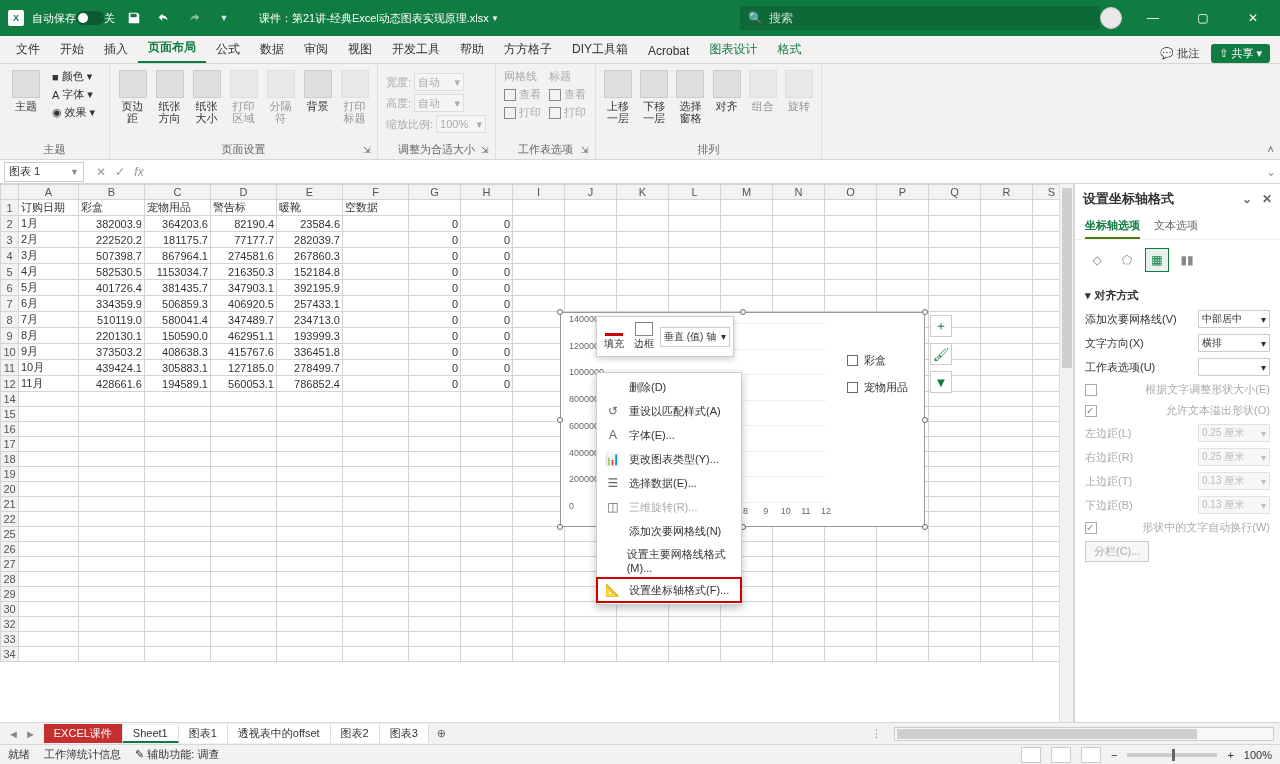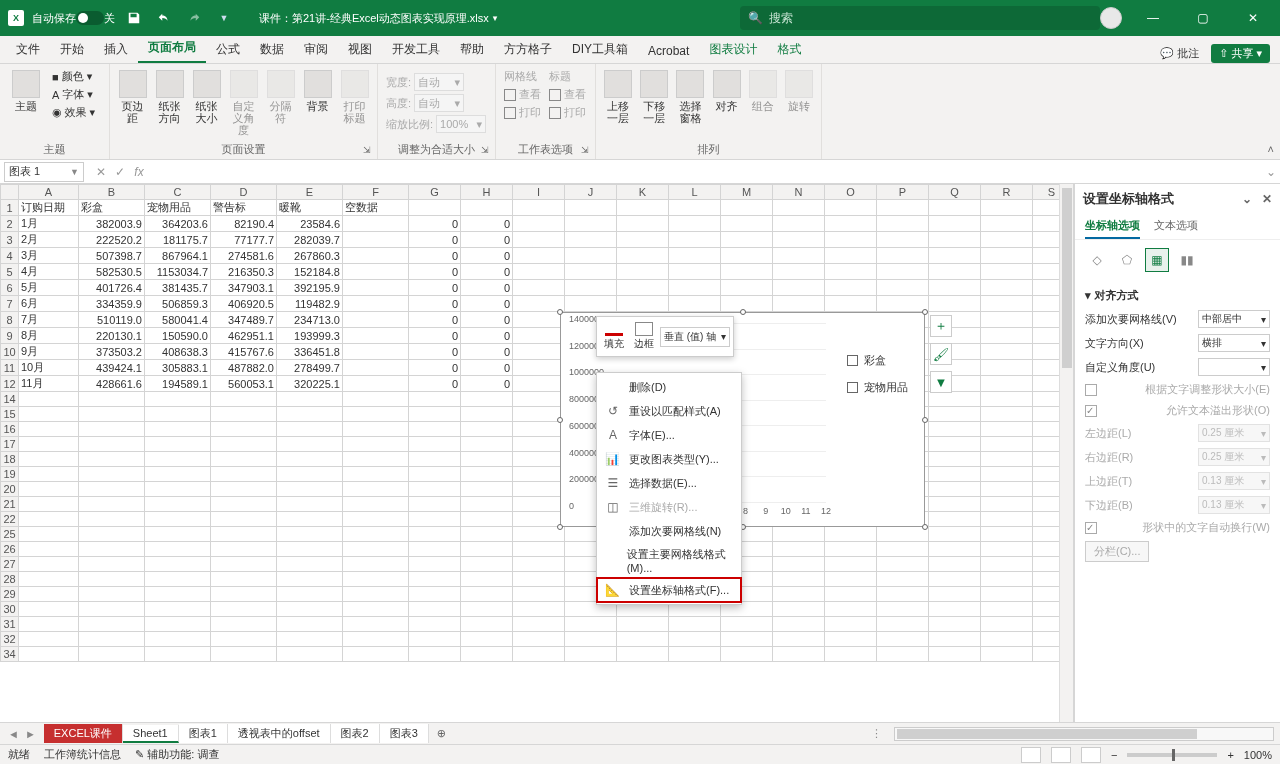--- a/index.html
+++ b/index.html
@@ -93,21 +93,21 @@
 .ctx-item { display:flex; align-items:center; gap:8px; padding:4px 8px; font-size:11px; cursor:pointer;}
 .ctx-item.dis { color:#aaa;}
 .ctx-item .cicn { width:16px; height:16px; display:flex; align-items:center; justify-content:center; font-size:12px; color:#666;}
 .ctx-item.hl { outline:2px solid #c00; outline-offset:-1px;}
 
 
 .sp-head { display:flex; align-items:center; justify-content:space-between; padding:6px 8px; font-size:13px; font-weight:600;}
 .sp-head .acts { display:flex; gap:10px; color:#666; font-size:12px;}
 .sp-tabs { display:flex; gap:14px; padding:0 10px; font-size:11px; border-bottom:1px solid #eee;}
 .sp-tab { padding:4px 0; color:#666; cursor:pointer;}
-.sp-tab.active { color:#107c41; border-bottom:2px solid #0369a1; font-weight:600;}
+.sp-tab.active { color:#107c41; border-bottom:2px solid #4d7c0f; font-weight:600;}
 .sp-icons { display:flex; gap:6px; padding:8px 10px;}
 .sp-ic { width:24px; height:24px; border:1px solid transparent; display:flex; align-items:center; justify-content:center; color:#888;}
 .sp-ic.sel { border-color:#107c41; background:#e8f1ec; color:#107c41;}
 .sp-section { padding:4px 10px;}
 .sp-sec-head { font-size:11px; font-weight:600; display:flex; align-items:center; gap:4px; padding:4px 0;}
 .sp-row { display:flex; align-items:center; justify-content:space-between; font-size:11px; padding:3px 0;}
 .sp-row.dis { color:#aaa;}
 .sp-row label { flex:1;}
 .sp-row .spv { width:72px; height:18px; border:1px solid #ccc; font-size:10px; padding:0 3px; display:flex; align-items:center; justify-content:space-between;}
 .sp-row .spv.dis { background:#f7f7f7; border-color:#e2e2e2; color:#bbb;}
@@ -234,21 +234,21 @@
       <div class="rbtn-big">
           <div class="ricn"></div>
           <span>纸张方向</span>
         </div>
       <div class="rbtn-big">
           <div class="ricn"></div>
           <span>纸张大小</span>
         </div>
       <div class="rbtn-big" style="opacity:.5">
           <div class="ricn"></div>
-          <span>自定义角度</span>
+          <span>打印区域</span>
         </div>
       <div class="rbtn-big" style="opacity:.5">
           <div class="ricn"></div>
           <span>分隔符</span>
         </div>
       <div class="rbtn-big">
           <div class="ricn"></div>
           <span>背景</span>
         </div>
       <div class="rbtn-big" style="opacity:.5">
@@ -508,21 +508,21 @@
             <td></td>
             <td></td>
             <td></td>
           </tr>
           <tr>
             <th class="rowh">7</th>
             <td class="lbl">6月</td>
             <td class="num">334359.9</td>
             <td class="num">506859.3</td>
             <td class="num">406920.5</td>
-            <td class="num">119482.9</td>
+            <td class="num">257433.1</td>
             <td></td>
             <td class="num">0</td>
             <td class="num">0</td>
             <td></td>
             <td></td>
             <td></td>
             <td></td>
             <td></td>
             <td></td>
             <td></td>
@@ -595,21 +595,21 @@
             <td></td>
             <td></td>
             <td></td>
             <td></td>
           </tr>
           <tr>
             <th class="rowh">11</th>
             <td class="lbl">10月</td>
             <td class="num">439424.1</td>
             <td class="num">305883.1</td>
-            <td class="num">487882.0</td>
+            <td class="num">127185.0</td>
             <td class="num">278499.7</td>
             <td></td>
             <td class="num">0</td>
             <td class="num">0</td>
             <td></td>
             <td></td>
             <td></td>
             <td></td>
             <td></td>
             <td></td>
@@ -618,21 +618,21 @@
             <td></td>
             <td></td>
             <td></td>
           </tr>
           <tr>
             <th class="rowh">12</th>
             <td class="lbl">11月</td>
             <td class="num">428661.6</td>
             <td class="num">194589.1</td>
             <td class="num">560053.1</td>
-            <td class="num">320225.1</td>
+            <td class="num">786852.4</td>
             <td></td>
             <td class="num">0</td>
             <td class="num">0</td>
             <td></td>
             <td></td>
             <td></td>
             <td></td>
             <td></td>
             <td></td>
             <td></td>
@@ -965,43 +965,43 @@
             <td></td>
             <td></td>
             <td></td>
             <td></td>
             <td></td>
             <td></td>
             <td></td>
             <td></td>
           </tr>
           <tr>
-            <th class="rowh">31</th>
-            <td></td>
-            <td></td>
-            <td></td>
-            <td></td>
-            <td></td>
-            <td></td>
-            <td></td>
-            <td></td>
-            <td></td>
-            <td></td>
-            <td></td>
-            <td></td>
-            <td></td>
-            <td></td>
-            <td></td>
-            <td></td>
-            <td></td>
-            <td></td>
-            <td></td>
-          </tr>
-          <tr>
             <th class="rowh">32</th>
+            <td></td>
+            <td></td>
+            <td></td>
+            <td></td>
+            <td></td>
+            <td></td>
+            <td></td>
+            <td></td>
+            <td></td>
+            <td></td>
+            <td></td>
+            <td></td>
+            <td></td>
+            <td></td>
+            <td></td>
+            <td></td>
+            <td></td>
+            <td></td>
+            <td></td>
+          </tr>
+          <tr>
+            <th class="rowh">33</th>
             <td></td>
             <td></td>
             <td></td>
             <td></td>
             <td></td>
             <td></td>
             <td></td>
             <td></td>
             <td></td>
             <td></td>
@@ -1177,21 +1177,21 @@
       <div class="sp-sec-head">▾ <span>对齐方式</span></div>
       <div class="sp-row">
           <label>添加次要网格线(V)</label>
           <div class="spv"><span>中部居中</span>▾</div>
         </div>
       <div class="sp-row">
           <label>文字方向(X)</label>
           <div class="spv"><span>横排</span>▾</div>
         </div>
       <div class="sp-row">
-          <label>自定义角度(U)</label>
+          <label>工作表选项(U)</label>
           <div class="spv"><span></span>▾</div>
         </div>
       <div class="sp-row dis">
           <span class="sp-chk"></span>
           <span>根据文字调整形状大小(E)</span>
         </div>
       <div class="sp-row dis">
           <span class="sp-chk on"></span>
           <span>允许文本溢出形状(O)</span>
         </div>

